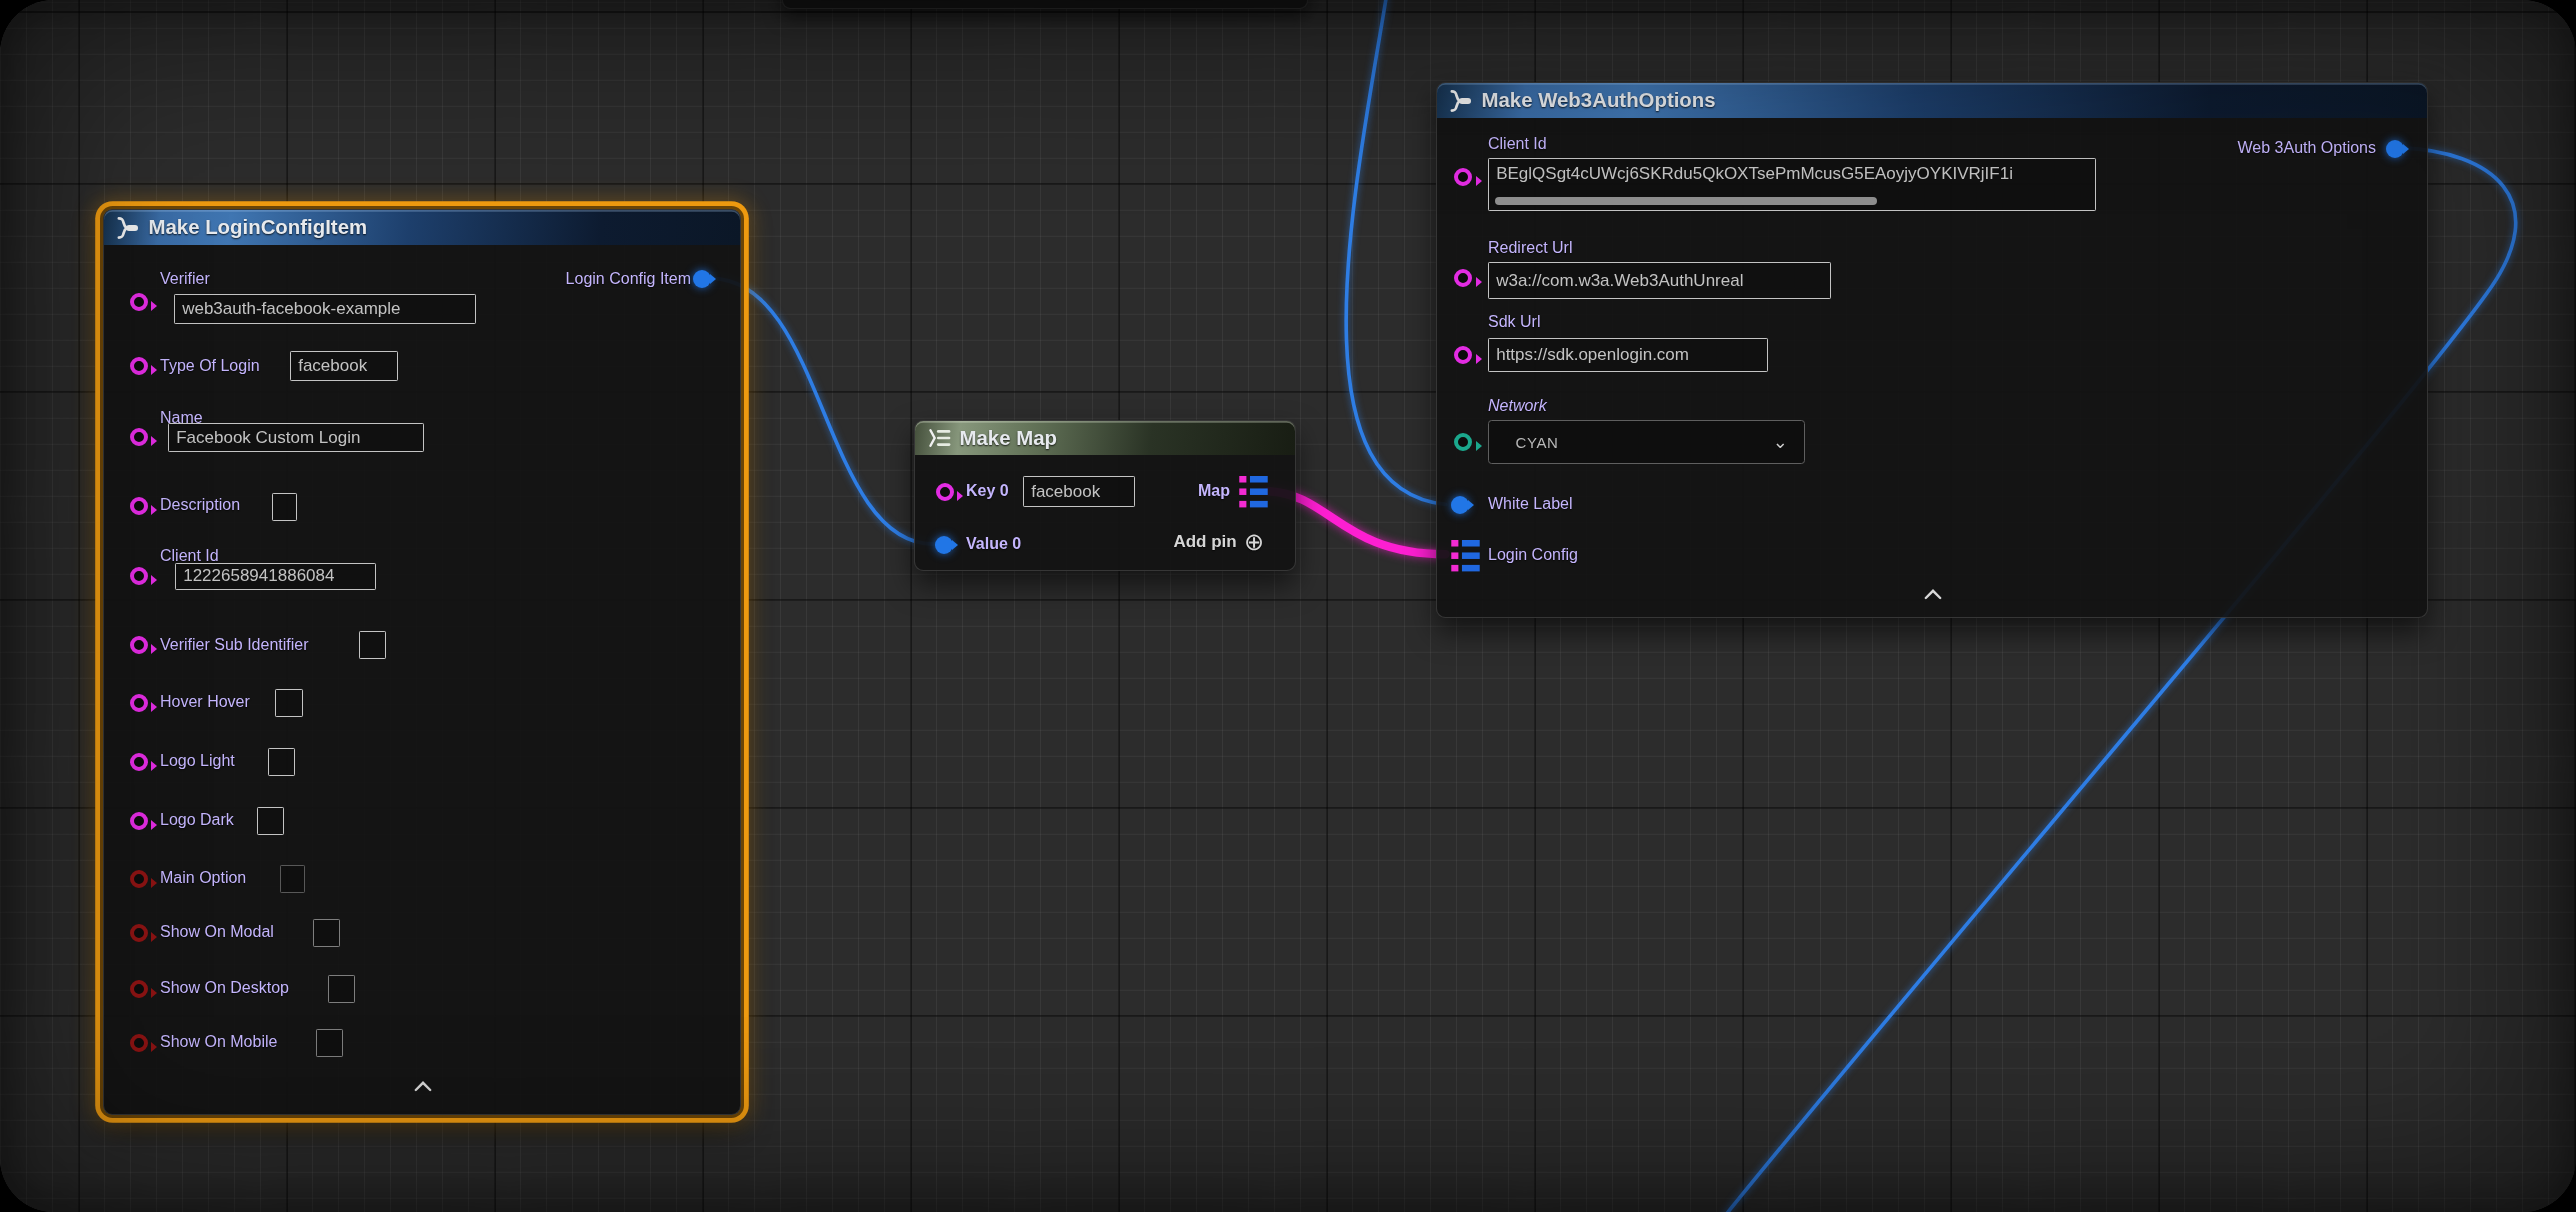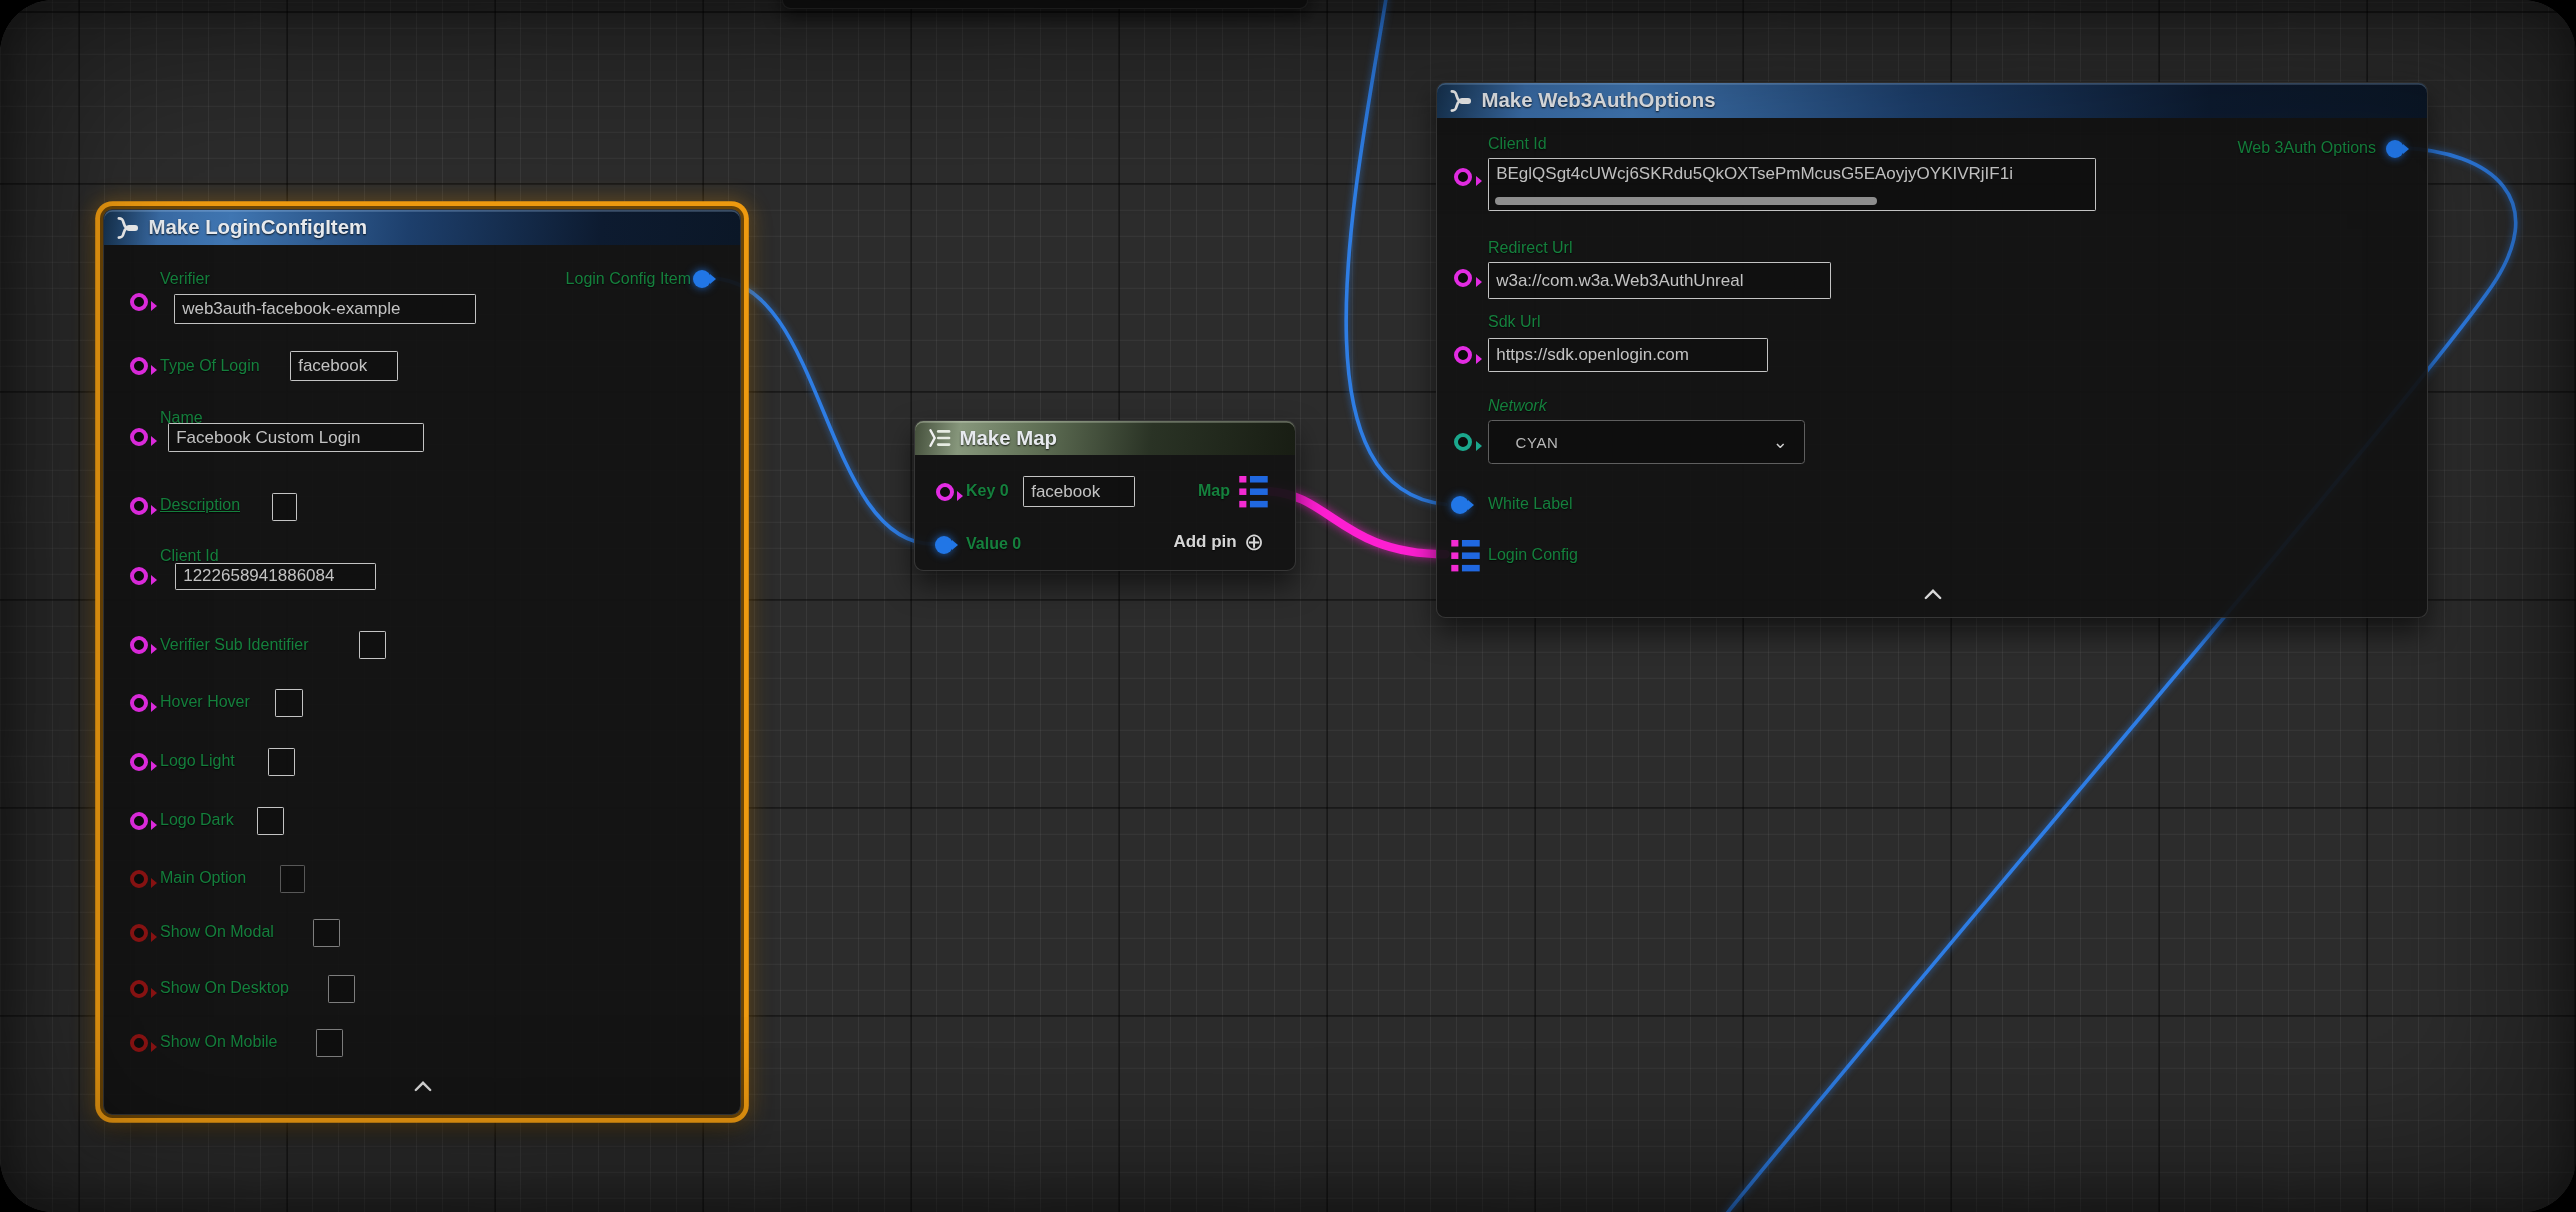--- a/index.html
+++ b/index.html
@@ -19,21 +19,21 @@
     border-radius:9.6px;box-shadow:0 13.2px 29px rgba(0,0,0,.55);z-index:10;}
   .node.selected{box-shadow:0 0 0 3px rgba(0,0,0,.55), 0 0 0 7.8px #ee9a10,
     0 0 20.4px 10.8px rgba(238,154,16,.28), 0 13.2px 29px rgba(0,0,0,.6);}
   .header{position:absolute;left:0;top:0;right:0;height:35px;border-radius:8.4px 8.4px 0 0;
     display:flex;align-items:center;gap:8.4px;padding-left:9.6px;box-sizing:border-box;
     box-shadow:inset 0 1.8px 0 rgba(170,205,245,.30);}
   .header.blue{background:linear-gradient(97deg,#16324f 0%,#3a6ca6 9%,#4076b2 20%,#1d3f6c 48%,#0d1b30 78%,#0b1727 100%);}
   .header.green{background:linear-gradient(97deg,#45503c 0%,#87977c 12%,#647459 30%,#2a3325 62%,#181d13 100%);
     box-shadow:inset 0 1.8px 0 rgba(225,235,215,.35);}
   .title{color:#e7eaee;font-size:20.4px;font-weight:bold;text-shadow:0 1.2px 1.8px rgba(0,0,0,.8);white-space:nowrap;}
-  .lbl{position:absolute;color:#15803d;font-size:16px;text-shadow:0 1.2px 1.2px rgba(0,0,0,.7);white-space:nowrap;}
+  .lbl{position:absolute;color:#c4b5fd;font-size:16px;text-shadow:0 1.2px 1.2px rgba(0,0,0,.7);white-space:nowrap;}
   .pin{position:absolute;width:18px;height:18px;border-radius:50%;box-sizing:border-box;}
   .pin::after{content:"";position:absolute;left:17.4px;top:3.6px;border-top:5.4px solid transparent;
     border-bottom:5.4px solid transparent;border-left:6.6px solid;}
   .pin.ring{border:4.8px solid;background:rgba(0,0,0,.4);}
   .pin.fill{border:0;}
   .pin.string{color:#e32ce3;border-color:#e32ce3;}.pin.string::after{border-left-color:#e32ce3;}
   .pin.bool{color:#8c1313;border-color:#8c1313;}.pin.bool::after{border-left-color:#8c1313;}
   .pin.object{color:#2176e6;background:#2176e6;box-shadow:0 0 8.4px rgba(33,118,230,.8);}
   .pin.object::after{border-left-color:#2176e6;}
   .pin.enum{color:#1ba88d;border-color:#1ba88d;}.pin.enum::after{border-left-color:#1ba88d;}
@@ -95,21 +95,21 @@
       <span>facebook</span>
       </div>
 
     <span class="lbl" style="left:56px;top:199px;">Name</span>
     <span class="pin ring string" style="left:26px;top:218px;"></span>
     <div class="textbox" style="left:64px;top:213px;width:256px;height:29px;">
       <span>Facebook Custom Login</span>
       </div>
 
     <span class="pin ring string" style="left:26px;top:287px;"></span>
-    <span class="lbl" style="left:56px;top:286px;text-decoration:underline;">Description</span>
+    <span class="lbl" style="left:56px;top:286px;">Description</span>
     <div class="textbox" style="left:168px;top:283px;width:25px;height:28px;">
       <span></span>
       </div>
 
     <span class="lbl" style="left:56px;top:337px;">Client Id</span>
     <span class="pin ring string" style="left:26px;top:357px;"></span>
     <div class="textbox" style="left:71px;top:353px;width:201px;height:26.5px;">
       <span>1222658941886084</span>
       </div>
 

